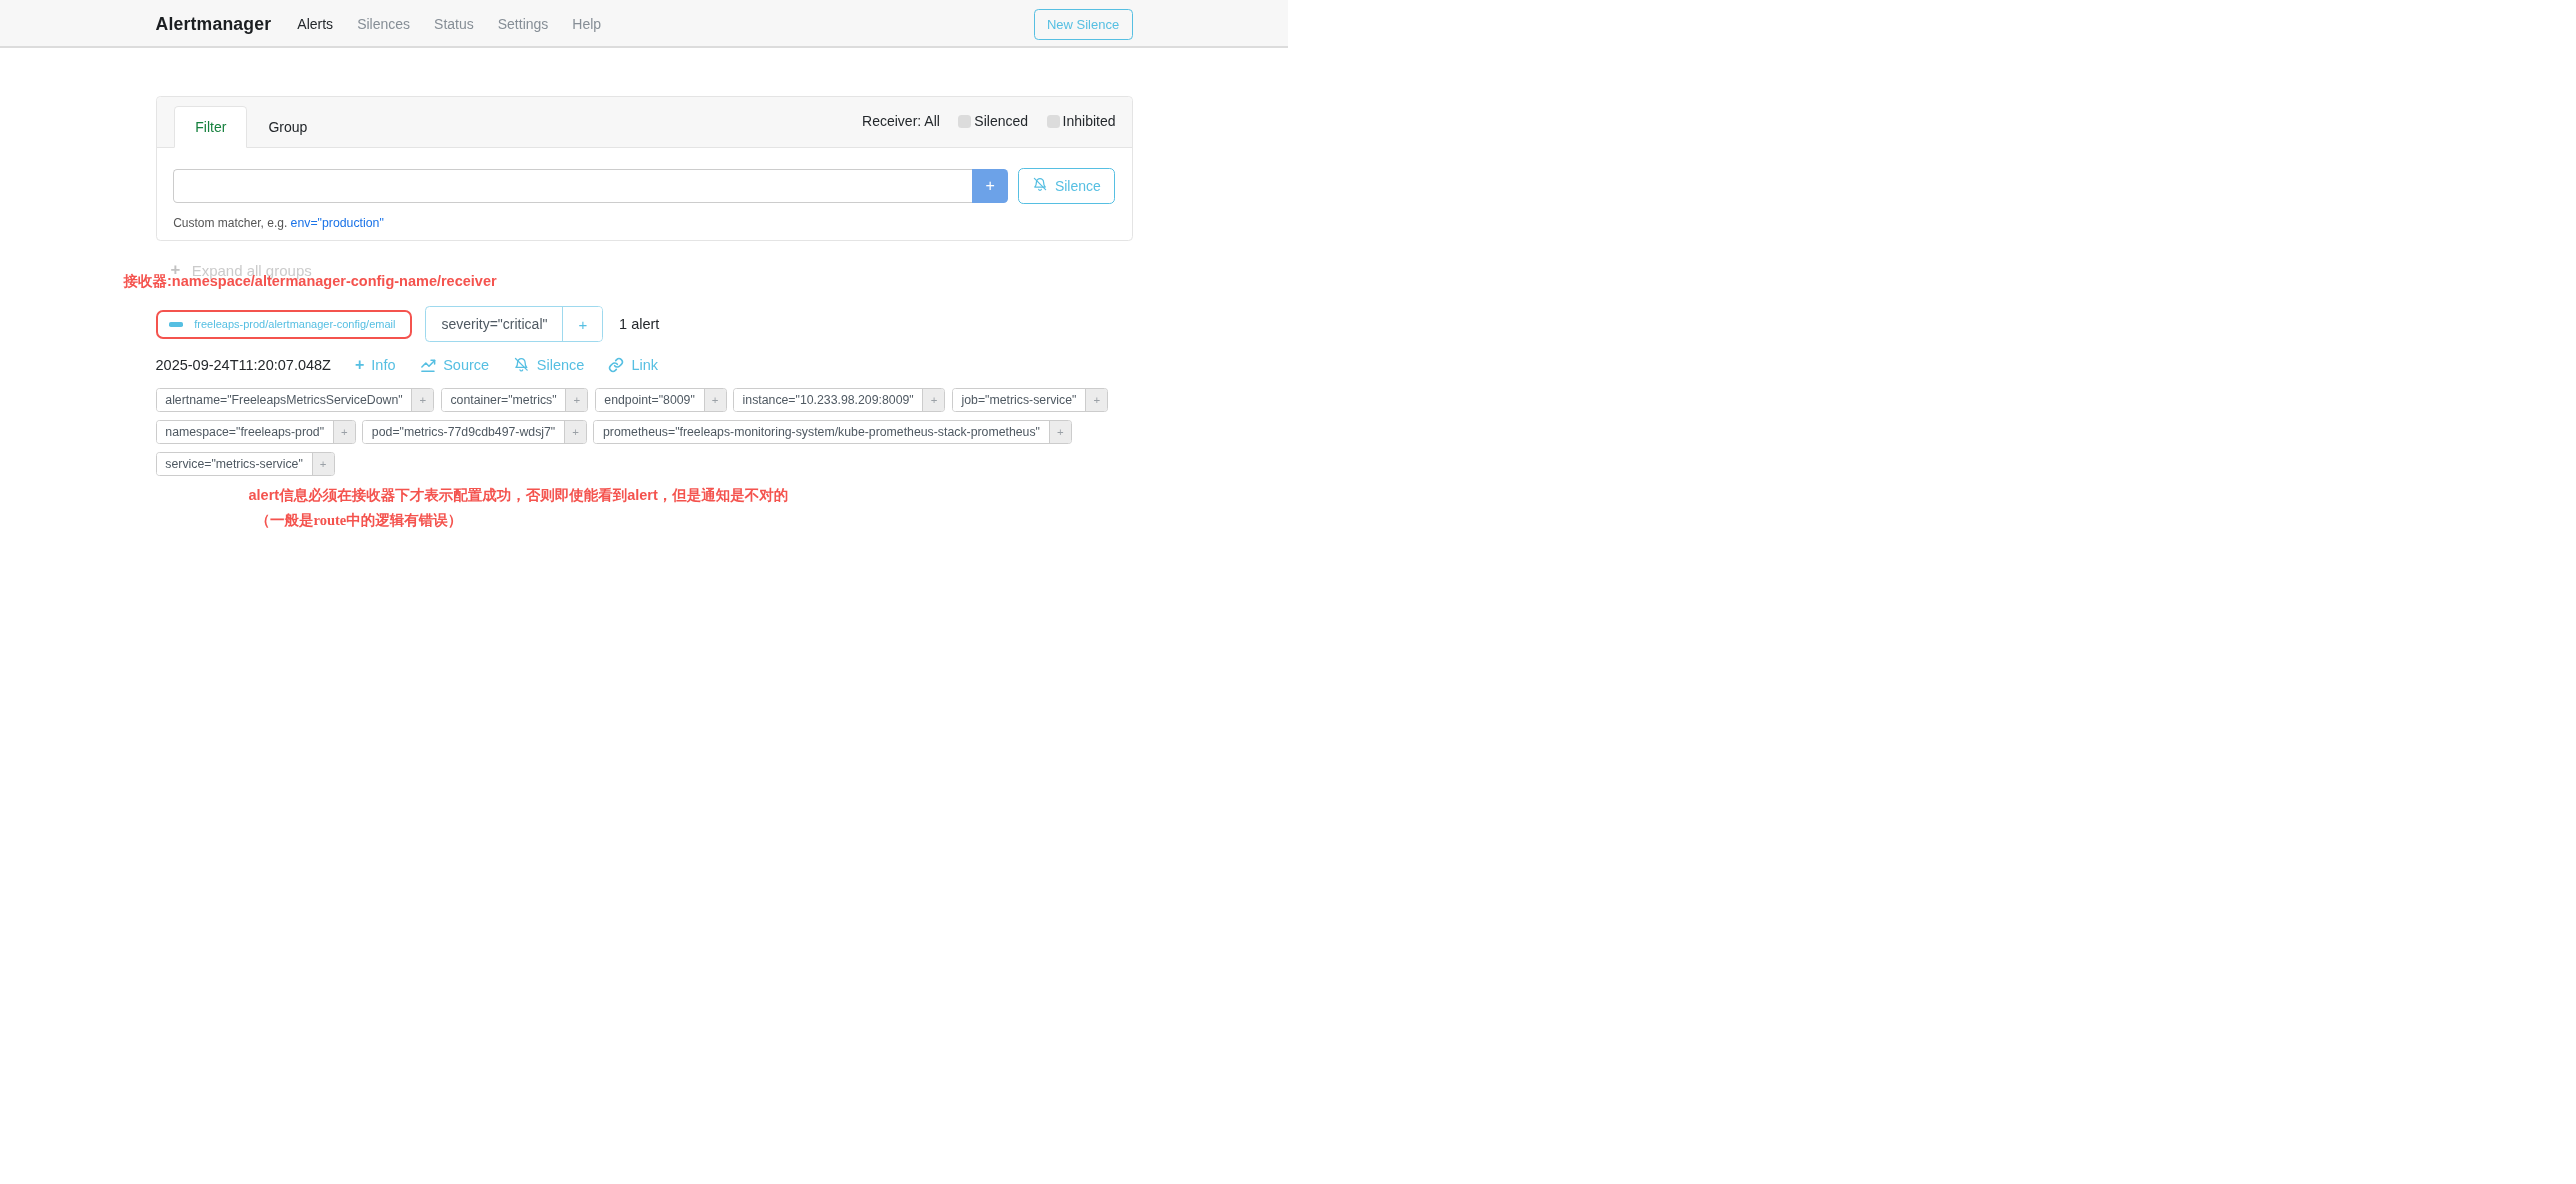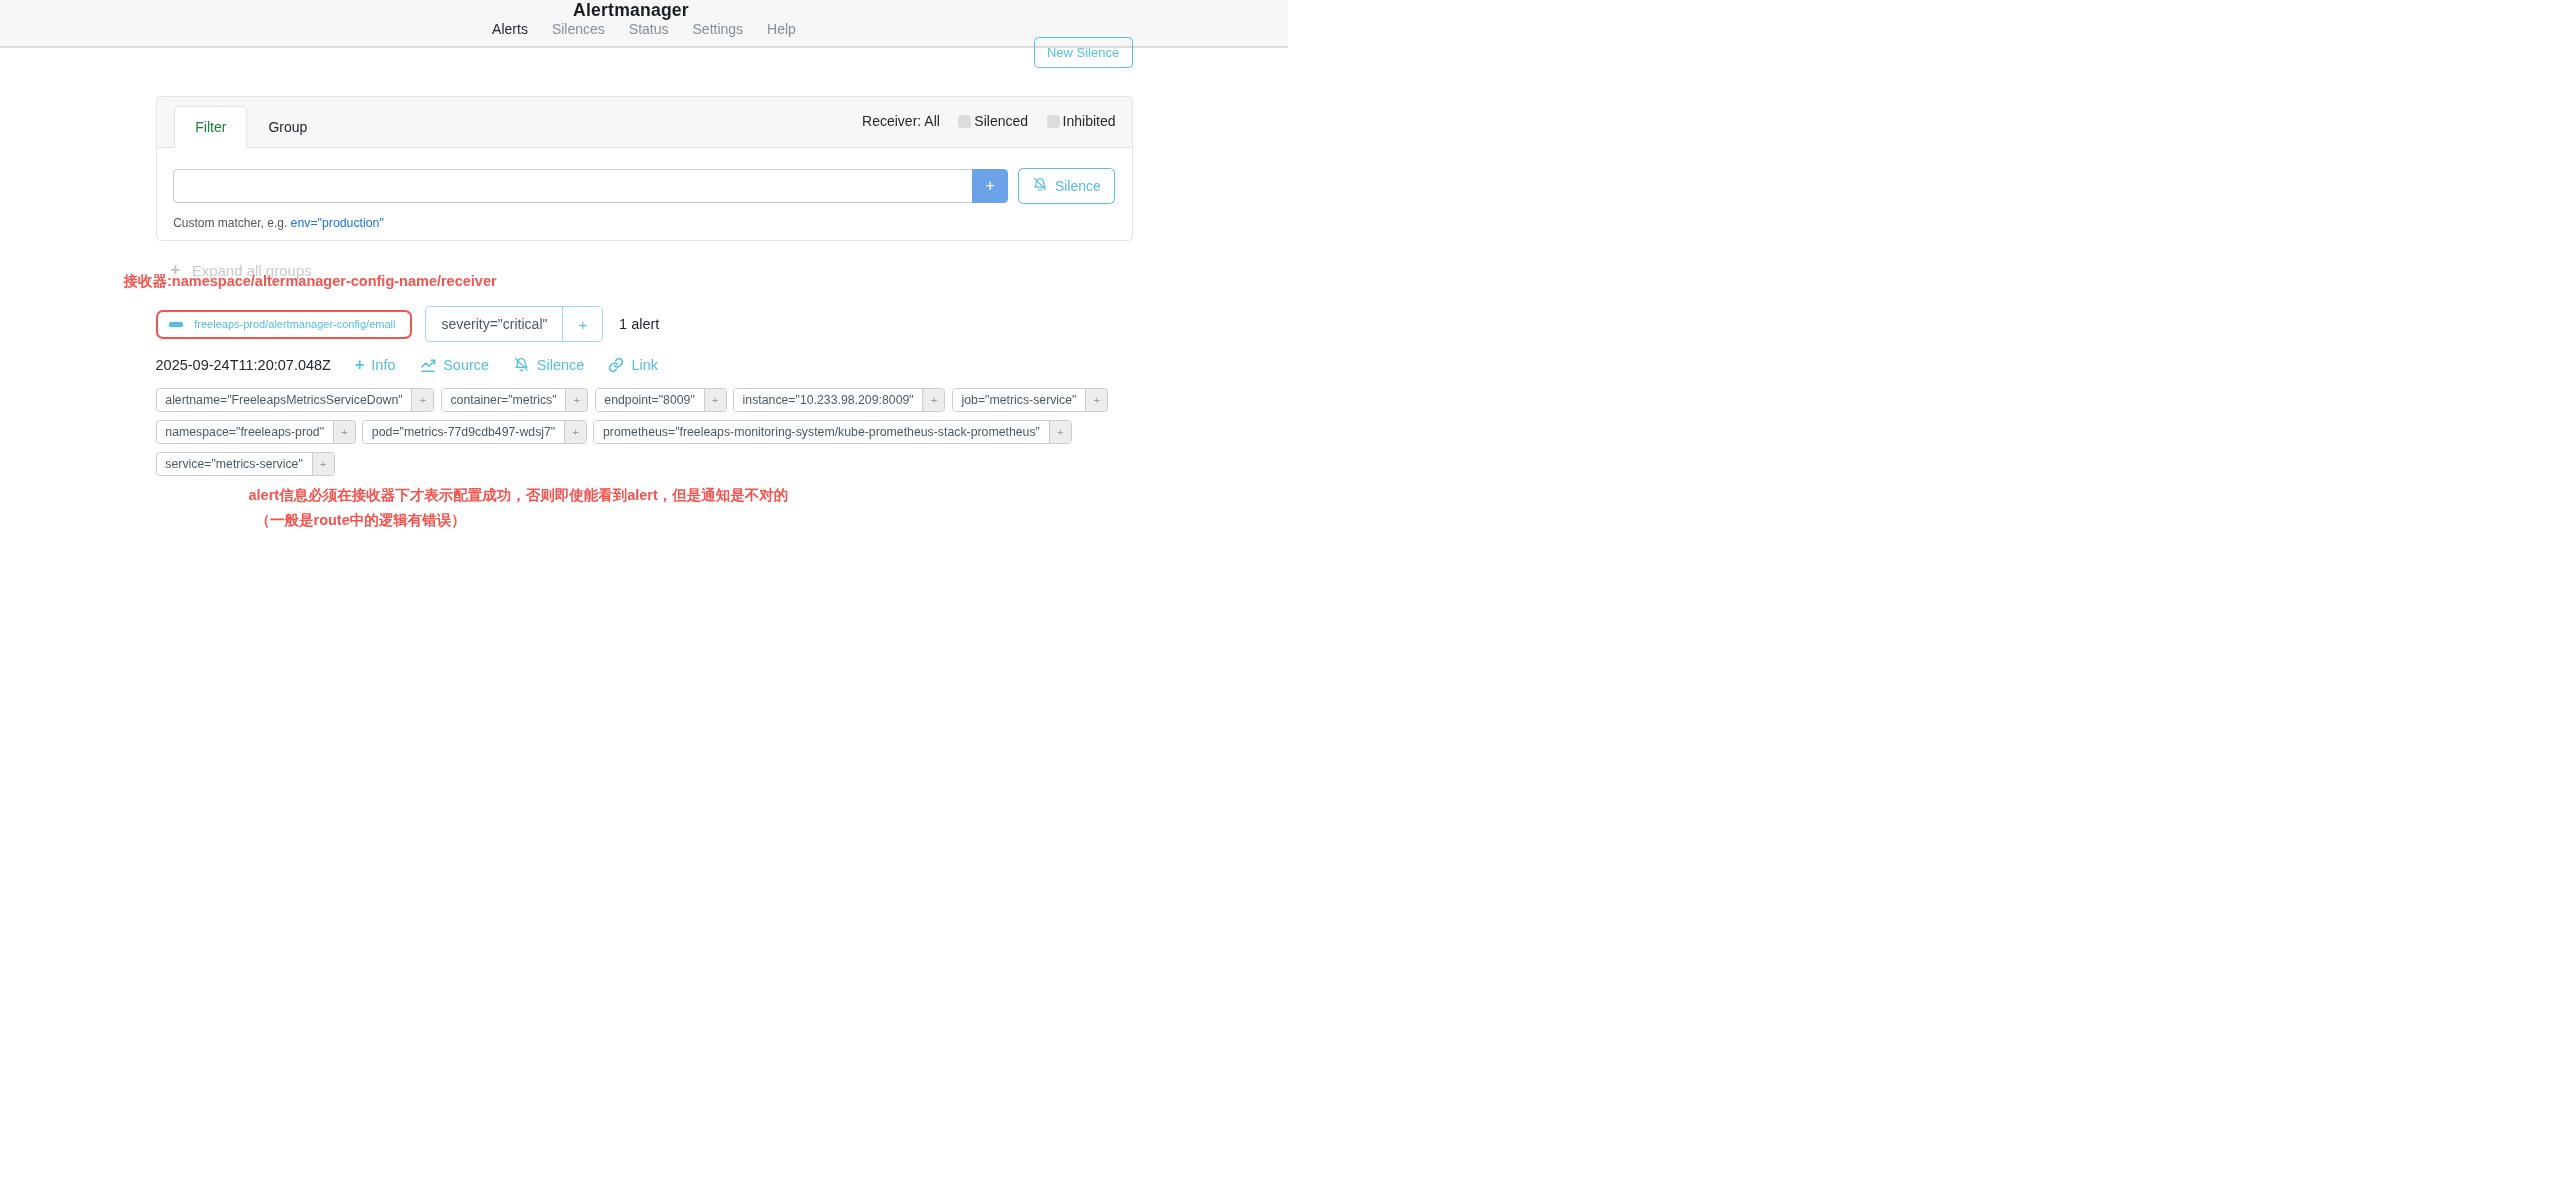--- a/index.html
+++ b/index.html
@@ -8,21 +8,21 @@
     --blue:#6ca2e8;
     --link-blue:#1a73e8;
     --red:#f4534e;
     --dark:#212529;
     --gray-text:#868e96;
     --tag-text:#4f5962;
   }
   *{margin:0;padding:0;box-sizing:border-box;}
   body{font-family:"Liberation Sans","DejaVu Sans",sans-serif;background:#fff;}
   .page{width:1288px;height:592px;overflow:hidden;background:#fff;}
-  .container{width:977px;margin:0 auto;position:relative;flex-direction:column;}
+  .container{width:977px;margin:0 auto;position:relative;}
 
   
   .navbar{height:48px;background:#f7f7f7;border-bottom:2.6px solid #dcdcdc;}
   .nav-inner{display:flex;align-items:center;height:48px;}
   .brand{font-size:17.6px;font-weight:600;color:#1b1e21;margin-right:26px;letter-spacing:0.2px;cursor:pointer;}
   .nav-links{display:flex;align-items:center;gap:24px;}
   .nav-link{font-size:14px;color:var(--gray-text);cursor:pointer;}
   .nav-link.active{color:#24282c;}
   .btn-new-silence{margin-left:auto;background:transparent;border:1.3px solid var(--teal);color:var(--teal);
     font-size:13px;padding:7px 12.3px;border-radius:4.4px;cursor:pointer;font-family:inherit;}
@@ -79,21 +79,21 @@
 
   .labels{margin-top:14px;display:flex;flex-wrap:wrap;gap:8px 6.2px;width:977px;}
   .label-tag{display:inline-flex;align-items:stretch;border:0.9px solid #ccc;border-radius:3.5px;overflow:hidden;height:24px;background:#fff;}
   .label-text{display:flex;align-items:center;padding:0 8.8px;font-size:12.3px;color:var(--tag-text);background:#fff;cursor:pointer;white-space:nowrap;}
   .label-plus{display:flex;align-items:center;justify-content:center;width:22px;background:#ececec;border-left:0.9px solid #ccc;
     color:#9aa0a6;font-size:11.4px;cursor:pointer;}
 
   .ann{color:var(--red);font-weight:600;font-size:14.5px;white-space:nowrap;}
   .ann-line2{margin-top:9.7px;margin-left:93px;}
   .ann-line3{margin-top:25.5px;margin-left:93px;}
-  .ann-line4{margin-top:6.2px;margin-left:100px;}
+  .ann-line4{margin-top:6.2px;margin-left:100px;font-family:Liberation Serif, serif;}
 </style>
 </head>
 <body>
 
 <div class="page">
 
   <header class="navbar">
     <div class="container nav-inner">
       <span class="brand">Alertmanager</span>
       <nav class="nav-links">

